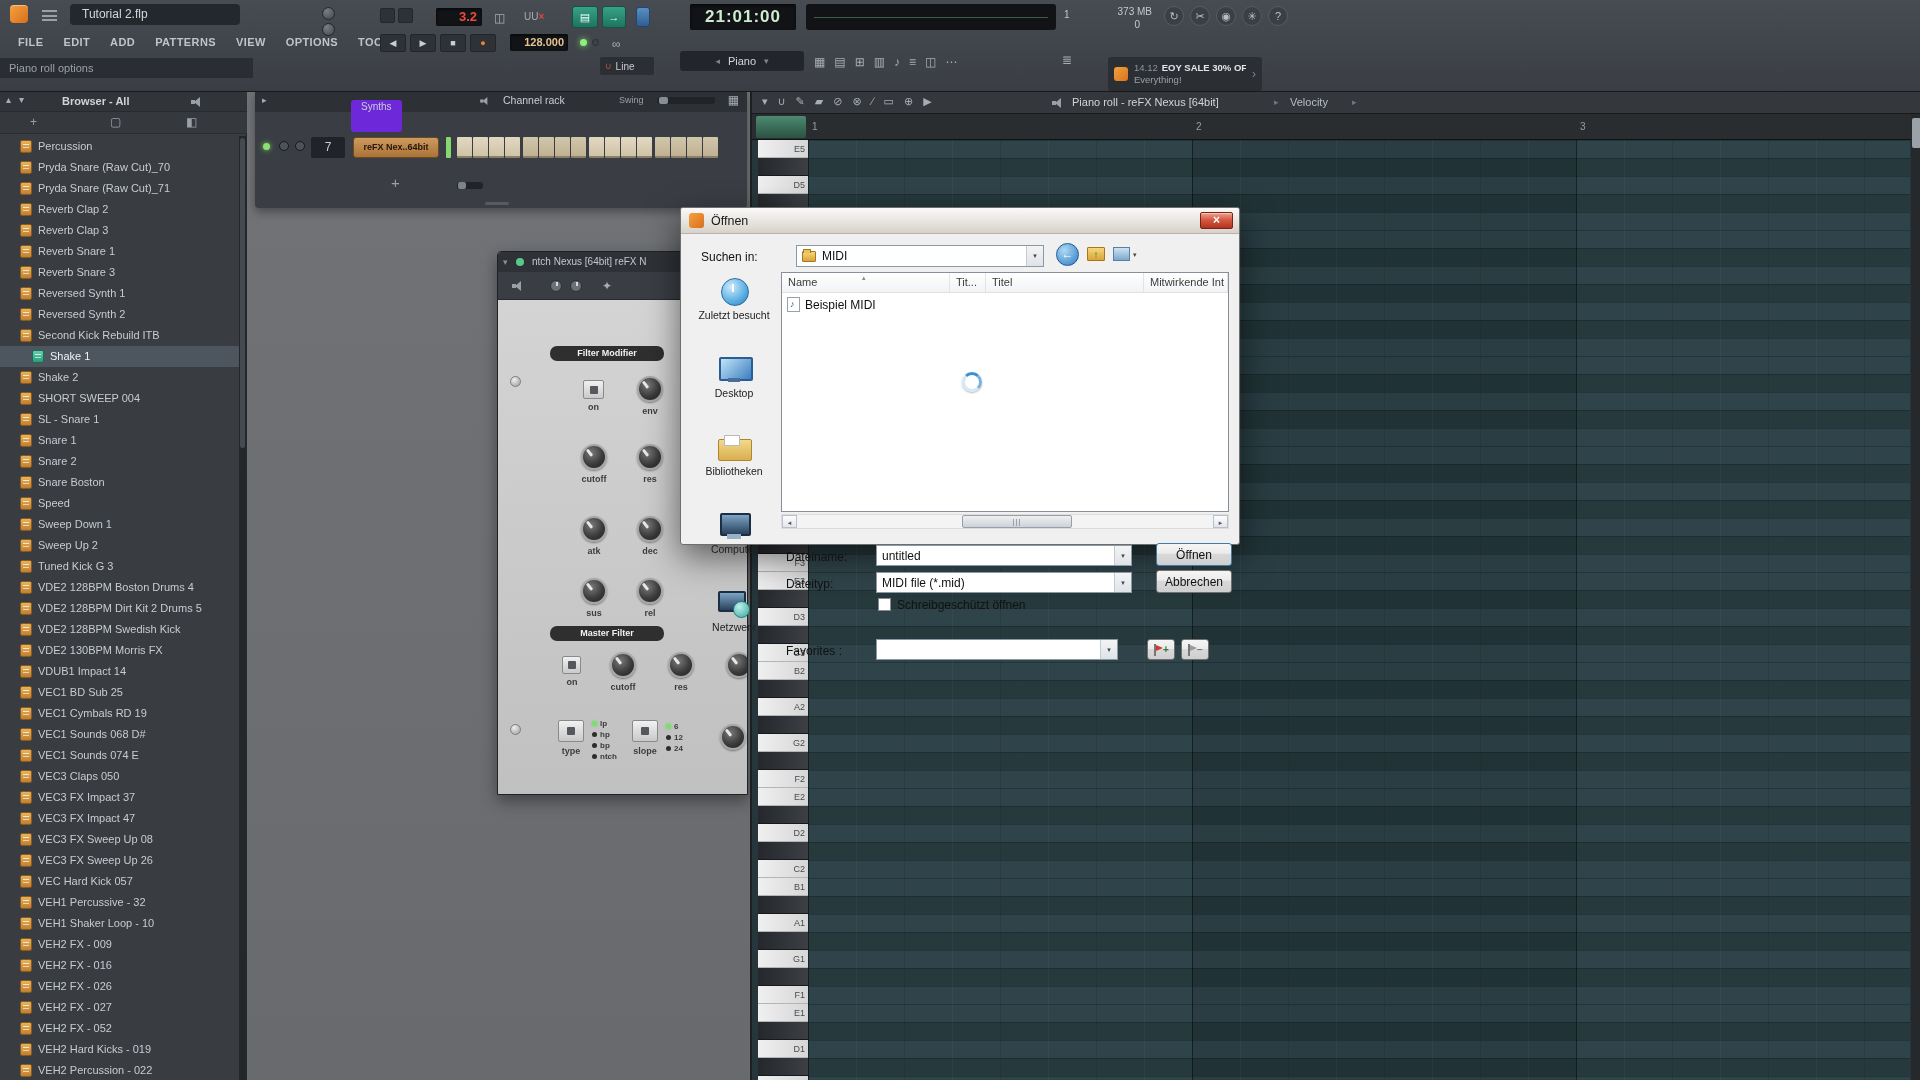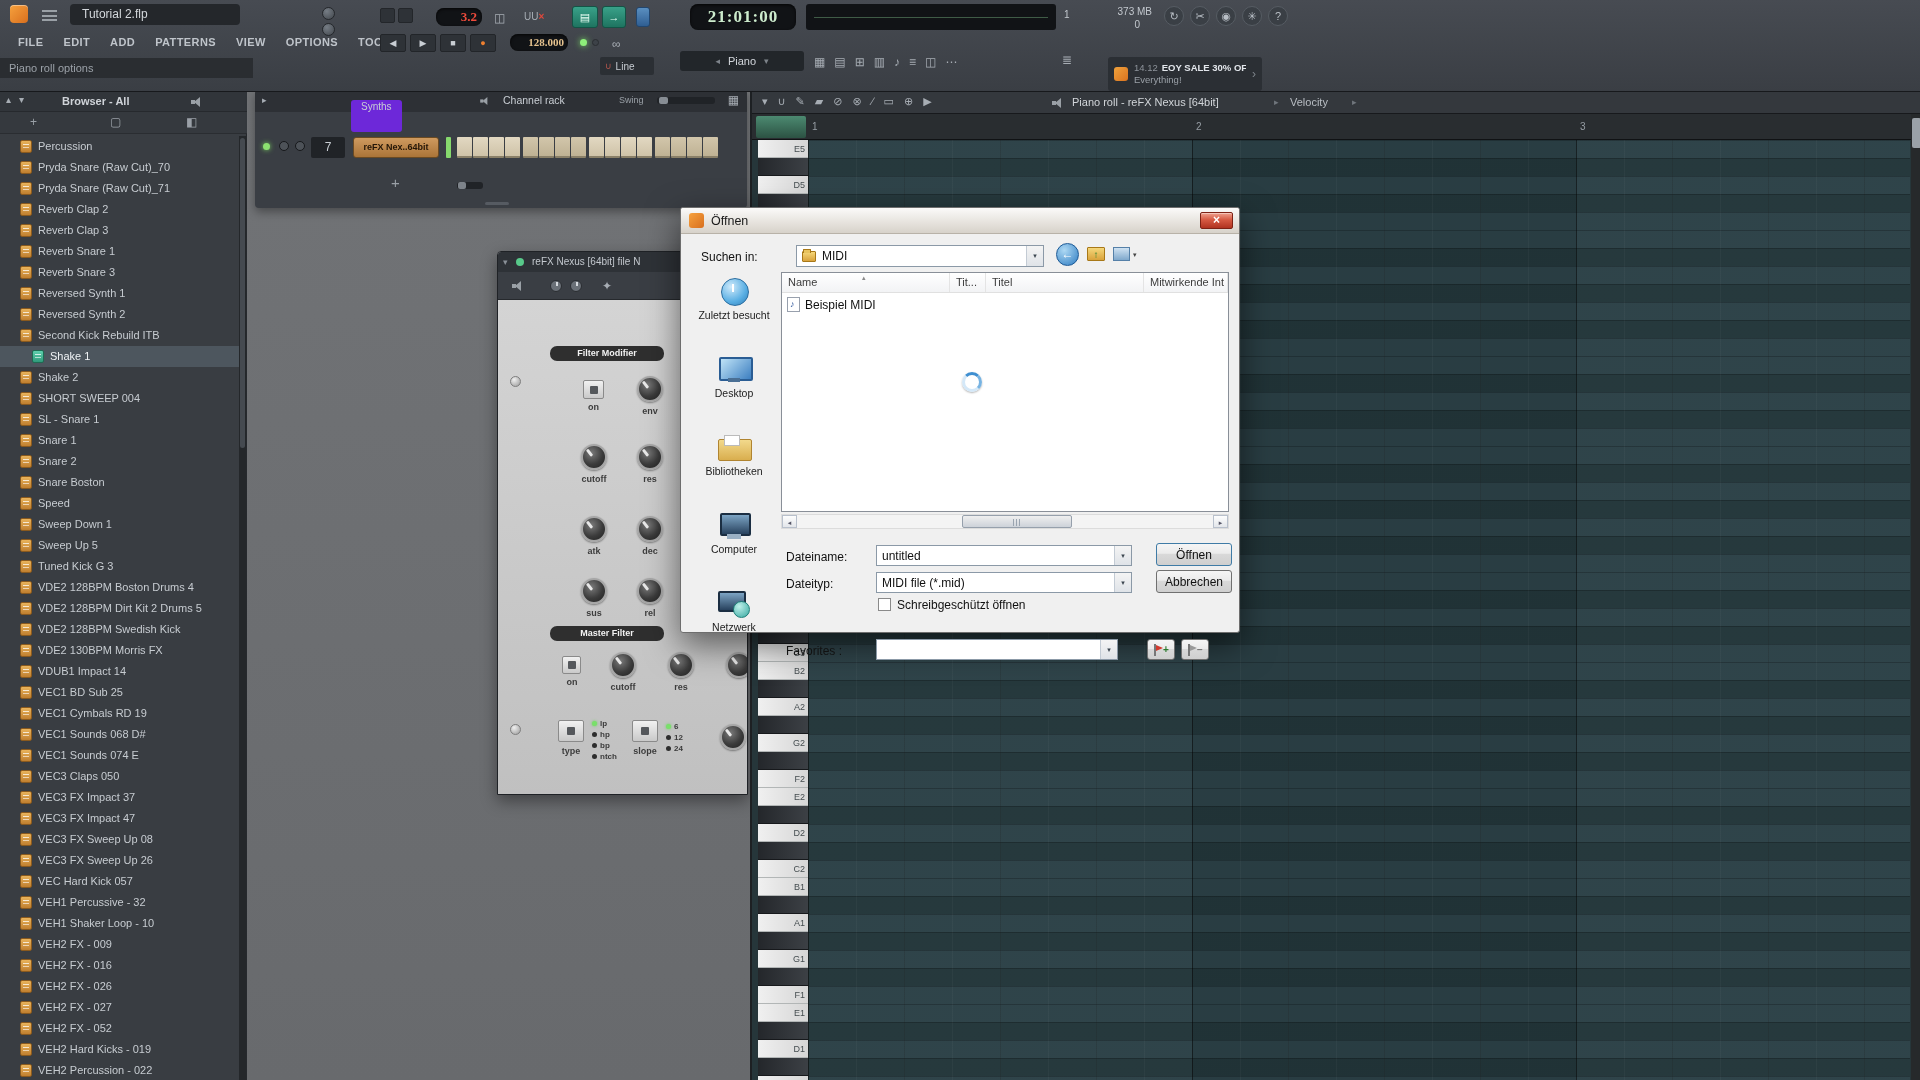--- a/index.html
+++ b/index.html
@@ -13,21 +13,21 @@
 #toolbar{position:absolute;left:0;top:0;width:1920px;height:92px;background:linear-gradient(#474b52,#3a3e44);border-bottom:1px solid #17191c;z-index:5}
 #app-icon{left:10px;top:5px;width:18px;height:18px;border-radius:4px;background:linear-gradient(135deg,#f6a13d,#d86f1e);box-shadow:inset 0 1px rgba(255,255,255,.4)}
 #hamburger{left:42px;top:10px;width:15px;height:11px;border-top:2px solid #9aa0a6;border-bottom:2px solid #9aa0a6}
 #hamburger::after{content:"";display:block;margin-top:2.5px;height:2px;background:#9aa0a6}
 #title-box{left:70px;top:4px;width:170px;height:21px;background:#24272b;border-radius:4px;color:#d4d8dc;font-size:12px;line-height:21px;padding-left:12px}
 #menubar{left:8px;top:33px;display:flex}
 .menu-item{padding:3px 10px;font-size:11px;font-weight:bold;letter-spacing:.4px;color:#bfc4ca}
 #hintbar{left:0;top:58px;width:253px;height:20px;background:#2a2d31;color:#9ba1a8;font-size:11px;line-height:20px;padding-left:9px}
 .mini-knob{width:13px;height:13px;border-radius:50%;background:radial-gradient(circle at 35% 30%,#767d85,#41464c);border:1px solid #24272b}
 .sq-btn{width:15px;height:15px;background:#2e3237;border-radius:2px;border:1px solid #23262a}
-.lcd{background:#111316;border-radius:8px;font-family:Liberation Serif, serif;font-weight:bold;box-shadow:inset 0 1px 3px rgba(0,0,0,.8)}
+.lcd{background:#111316;border-radius:2px;font-family:Liberation Sans, sans-serif;font-weight:bold;box-shadow:inset 0 1px 3px rgba(0,0,0,.8)}
 #cpu-lcd{left:436px;top:8px;width:46px;height:18px;color:#ef4b3c;font-size:13px;line-height:18px;text-align:right;padding-right:5px}
 #time-lcd{left:690px;top:4px;width:106px;height:26px;color:#cdeccd;font-size:17px;line-height:26px;text-align:center;letter-spacing:1px}
 #tempo-lcd{left:510px;top:34px;width:58px;height:17px;color:#e5c28e;font-size:11px;line-height:17px;text-align:right;padding-right:4px}
 #scope{left:806px;top:4px;width:250px;height:26px;background:#111316;border-radius:3px}
 #scope::after{content:"";position:absolute;left:8px;right:8px;top:13px;height:1px;background:#3f5b46}
 .tval{color:#c3c8ce;font-size:10px}
 #circle-icons{left:1164px;top:6px;display:flex;gap:6px}
 .circ{width:20px;height:20px;border-radius:50%;background:#3a3f45;border:1px solid #565c63;color:#b9bfc6;font-size:11px;display:flex;align-items:center;justify-content:center}
 #transport{left:380px;top:34px;display:flex;gap:4px}
 .tbtn{width:26px;height:18px;background:#2e3237;border:1px solid #222529;border-radius:2px;color:#c9ced4;font-size:9px;display:flex;align-items:center;justify-content:center}
@@ -144,21 +144,21 @@
  background-image:
   repeating-linear-gradient(90deg,rgba(0,0,0,.45) 0 1px,transparent 1px 384px),
   repeating-linear-gradient(90deg,rgba(0,0,0,.18) 0 1px,transparent 1px 96px),
   repeating-linear-gradient(90deg,rgba(255,255,255,.03) 0 1px,transparent 1px 48px),
   repeating-linear-gradient(180deg,rgba(0,0,0,.22) 0 1px,transparent 1px 18px),
   repeating-linear-gradient(90deg,rgba(255,255,255,.02) 0 384px,rgba(0,0,0,.05) 384px 768px)}
 #pr-vscroll{position:absolute;left:1159px;top:22px;width:11px;height:966px;background:#26292b}
 #pr-vthumb{position:absolute;left:1px;top:4px;width:9px;height:30px;background:#9aa1a8;border-radius:2px}
 
 
-#dialog{position:absolute;left:680px;top:207px;width:560px;height:426px;background:#f0f0f0;border:1px solid #6e6e6e;border-radius:3px;box-shadow:0 12px 34px rgba(0,0,0,.55);z-index:10}
+#dialog{position:absolute;left:680px;top:207px;width:560px;height:338px;background:#f0f0f0;border:1px solid #6e6e6e;border-radius:3px;box-shadow:0 12px 34px rgba(0,0,0,.55);z-index:10}
 #dlg-titlebar{position:absolute;left:0;top:0;width:100%;height:26px;background:linear-gradient(#fbfaf9,#e9e6e1 50%,#d7d2ca);border-bottom:1px solid #b8b2a8;border-radius:2px 2px 0 0}
 #dlg-icon{position:absolute;left:8px;top:5px;width:15px;height:15px;border-radius:3px;background:linear-gradient(135deg,#f6a13d,#d86f1e)}
 #dlg-title{position:absolute;left:30px;top:6px;font-size:12.5px;color:#1a1a1a}
 #dlg-close{position:absolute;right:6px;top:4px;width:33px;height:17px;background:linear-gradient(#efa28f,#d65a43 45%,#b03320);border:1px solid #7e2215;border-radius:2px;color:#fff;font-size:12px;font-weight:bold;text-align:center;line-height:15px;box-shadow:inset 0 1px rgba(255,255,255,.4)}
 .dlbl{position:absolute;font-size:12px;color:#111}
 .w7combo{position:absolute;background:#fff;border:1px solid #8b99a7;display:flex;align-items:center;font-size:12px;color:#111;padding-left:5px}
 .w7combo .carea{position:absolute;right:0;top:0;bottom:0;width:17px;border-left:1px solid #c3cbd4;background:linear-gradient(#f4f4f4,#dfe3e8);color:#3c4650;font-size:7px;display:flex;align-items:center;justify-content:center}
 .minifolder{width:14px;height:11px;background:linear-gradient(#f5d77a,#d9a33c);border:1px solid #a87818;border-radius:1px;position:relative;flex:none}
 .minifolder::before{content:"";position:absolute;left:0;top:-3px;width:6px;height:3px;background:#e8c35e;border:1px solid #a87818;border-bottom:none;border-radius:1px 1px 0 0}
 #nav-back{position:absolute;left:375px;top:35px;width:23px;height:23px;border-radius:50%;background:radial-gradient(circle at 35% 30%,#aed9f4,#2e7cc2);border:1px solid #1d5a96;color:#fff;font-size:12px;font-weight:bold;text-align:center;line-height:21px}
@@ -317,21 +317,21 @@
         <div class="bitem"><span class="bicon"></span><span class="blabel">Second Kick Rebuild ITB</span></div>
         <div class="bitem selected"><span class="bicon"></span><span class="blabel">Shake 1</span></div>
         <div class="bitem"><span class="bicon"></span><span class="blabel">Shake 2</span></div>
         <div class="bitem"><span class="bicon"></span><span class="blabel">SHORT SWEEP 004</span></div>
         <div class="bitem"><span class="bicon"></span><span class="blabel">SL - Snare 1</span></div>
         <div class="bitem"><span class="bicon"></span><span class="blabel">Snare 1</span></div>
         <div class="bitem"><span class="bicon"></span><span class="blabel">Snare 2</span></div>
         <div class="bitem"><span class="bicon"></span><span class="blabel">Snare Boston</span></div>
         <div class="bitem"><span class="bicon"></span><span class="blabel">Speed</span></div>
         <div class="bitem"><span class="bicon"></span><span class="blabel">Sweep Down 1</span></div>
-        <div class="bitem"><span class="bicon"></span><span class="blabel">Sweep Up 5</span></div>
+        <div class="bitem"><span class="bicon"></span><span class="blabel">Sweep Up 2</span></div>
         <div class="bitem"><span class="bicon"></span><span class="blabel">Tuned Kick G 3</span></div>
         <div class="bitem"><span class="bicon"></span><span class="blabel">VDE2 128BPM Boston Drums 4</span></div>
         <div class="bitem"><span class="bicon"></span><span class="blabel">VDE2 128BPM Dirt Kit 2 Drums 5</span></div>
         <div class="bitem"><span class="bicon"></span><span class="blabel">VDE2 128BPM Swedish Kick</span></div>
         <div class="bitem"><span class="bicon"></span><span class="blabel">VDE2 130BPM Morris FX</span></div>
         <div class="bitem"><span class="bicon"></span><span class="blabel">VDUB1 Impact 14</span></div>
         <div class="bitem"><span class="bicon"></span><span class="blabel">VEC1 BD Sub 25</span></div>
         <div class="bitem"><span class="bicon"></span><span class="blabel">VEC1 Cymbals RD 19</span></div>
         <div class="bitem"><span class="bicon"></span><span class="blabel">VEC1 Sounds 068 D#</span></div>
         <div class="bitem"><span class="bicon"></span><span class="blabel">VEC1 Sounds 074 E</span></div>
@@ -398,21 +398,21 @@
     <div id="rack-mini-slider">
         <div id="rack-mini-thumb"></div>
       </div>
     <div id="rack-handle"></div>
   </div>
 
   <div id="plugin">
     <div id="plugin-titlebar">
       <span id="plugin-menu-arrow">▾</span>
       <span id="plugin-dot"></span>
-      <div id="plugin-title">reFX Nexus [64bit] file N</div>
+      <div id="plugin-title">ntch Nexus [64bit] reFX N</div>
     </div>
     <div id="plugin-toolbar">
       <span class="spk" style="position:absolute;left:14px;top:9px"></span>
       <span class="tool-knob" style="left:52px"></span>
       <span class="tool-knob" style="left:72px"></span>
       <span class="glyph" style="position:absolute;left:104px;top:8px">✦</span>
     </div>
     <div id="plugin-body">
       <div class="screw" style="left:12px;top:76px"></div>
       <div class="screw" style="left:12px;top:424px"></div>

